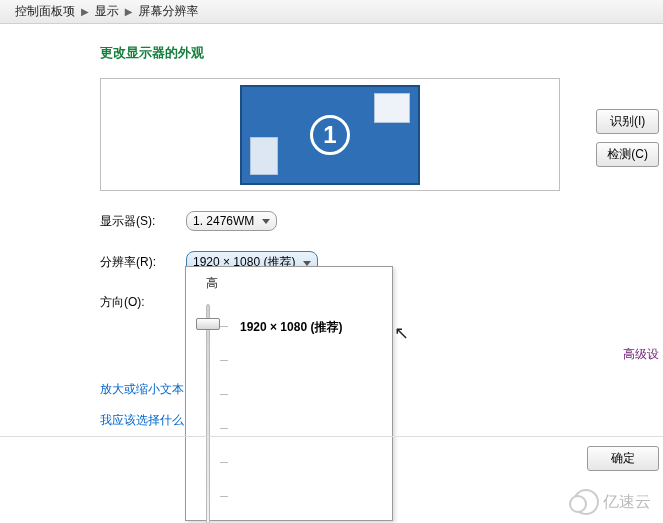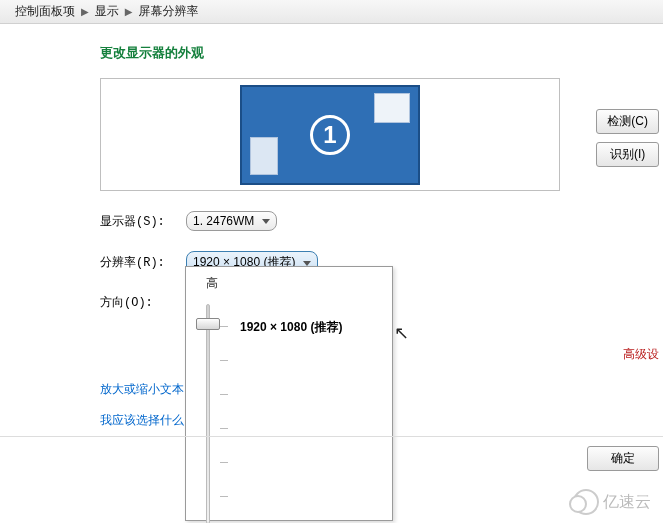--- a/index.html
+++ b/index.html
@@ -11,27 +11,27 @@
     .page-title { color: #15803d; font-size: 13px; font-weight: bold; margin-bottom: 16px; }
     .monitor-preview { border: 1px solid #bfbfbf; background: #fff; height: 113px; width: 460px; display: flex; align-items: center; justify-content: center; position: relative; }
     .monitor-box { width: 180px; height: 100px; background: #2f6fb5; border: 2px solid #1b4e87; position: relative; display: flex; align-items: center; justify-content: center; }
     .monitor-num { width: 40px; height: 40px; border: 3px solid #fff; border-radius: 50%; color: #fff; font-size: 24px; font-weight: bold; display: flex; align-items: center; justify-content: center; }
     .mini-win { position: absolute; background: #dce7f3; border: 1px solid #b0c4de; }
     .mini-win.tl { bottom: 8px; left: 8px; width: 28px; height: 38px; }
     .mini-win.tr { top: 6px; right: 8px; width: 36px; height: 30px; background:#eef3f9; }
     .side-buttons { position: absolute; right: 4px; top: 85px; display: flex; flex-direction: column; gap: 8px; }
     .btn { background: linear-gradient(#fdfdfd,#e6e6e6); border: 1px solid #9a9a9a; border-radius: 3px; padding: 3px 10px; font-size: 12px; cursor: pointer; min-width: 62px; text-align: center; }
     .form-row { display: flex; align-items: center; margin-top: 20px; }
-    .form-label { width: 86px; font-family: Liberation Mono, monospace; }
+    .form-label { width: 86px; }
     .select { background: linear-gradient(#fdfdfd,#eaeaea); border: 1px solid #9a9a9a; border-radius: 8px; padding: 2px 22px 2px 6px; font-size: 12px; position: relative; cursor: pointer; min-width: 90px; display: inline-flex; align-items: center; }
     .select.pressed { border-color:#3c7fb1; background: linear-gradient(#eaf3fb,#cfe3f5); }
     .select::after { content:""; position:absolute; right:6px; top:50%; margin-top:-2px; border-left:4px solid transparent; border-right:4px solid transparent; border-top:5px solid #555; }
     .links { margin-top: 70px; }
     .link { color: #0066cc; cursor: pointer; margin-bottom: 14px; display:block; }
-    .adv-link { position:absolute; right:4px; top: 322px; color:#b91c1c; cursor:pointer; }
+    .adv-link { position:absolute; right:4px; top: 322px; color:#701a75; cursor:pointer; }
     .dropdown-panel { position: absolute; left: 185px; top: 266px; width: 208px; height: 255px; background:#fff; border:1px solid #9a9a9a; box-shadow: 2px 2px 4px rgba(0,0,0,.15); padding: 8px 12px; }
     .dropdown-panel .hi { font-size: 12px; color:#333; margin-left: 8px; margin-bottom: 6px; }
     .slider-wrap { display:flex; }
     .slider-track { width: 20px; position: relative; display:flex; justify-content:center; }
     .slider-line { width: 4px; height: 220px; background: linear-gradient(#d0d0d0,#f0f0f0); border:1px solid #bbb; border-radius:2px; margin-top: 6px; }
     .slider-thumb { position:absolute; top: 20px; left: -2px; width: 24px; height: 12px; background: linear-gradient(#fefefe,#d7d7d7); border:1px solid #888; border-radius:2px; }
     .tick { position:absolute; left: 22px; width: 8px; height:1px; background:#bbb; }
     .opts { margin-left: 22px; padding-top: 18px; }
     .opt { padding: 3px 0; cursor:pointer; }
     .opt.sel { font-weight: bold; }
@@ -60,22 +60,22 @@
 
   <div class="monitor-preview">
     <div class="monitor-box">
       <div class="mini-win tl"></div>
       <div class="mini-win tr"></div>
       <div class="monitor-num">1</div>
     </div>
   </div>
 
   <div class="side-buttons">
+    <button class="btn">识别(I)</button>
     <button class="btn">检测(C)</button>
-    <button class="btn">识别(I)</button>
   </div>
 
   <div class="form-row">
     <span class="form-label">显示器(S):</span>
     <div class="select">
         <span>1. 2476WM</span>
       </div>
   </div>
 
   <div class="form-row">

